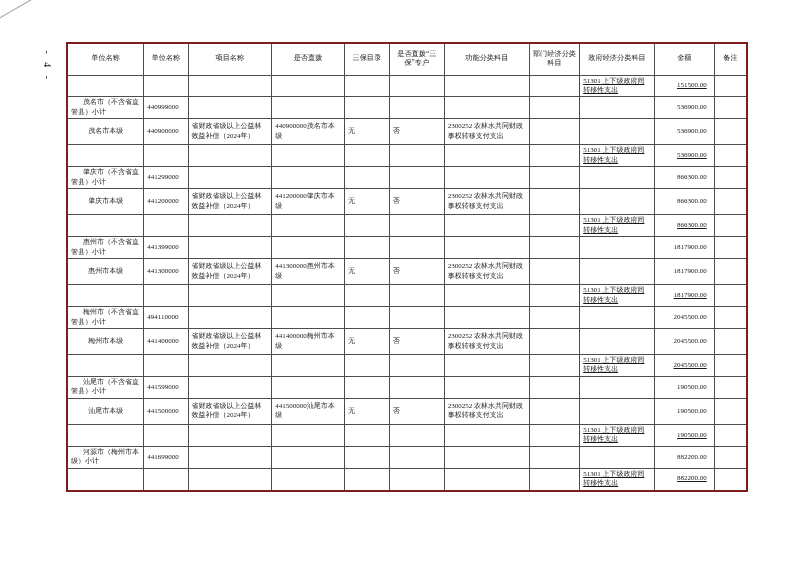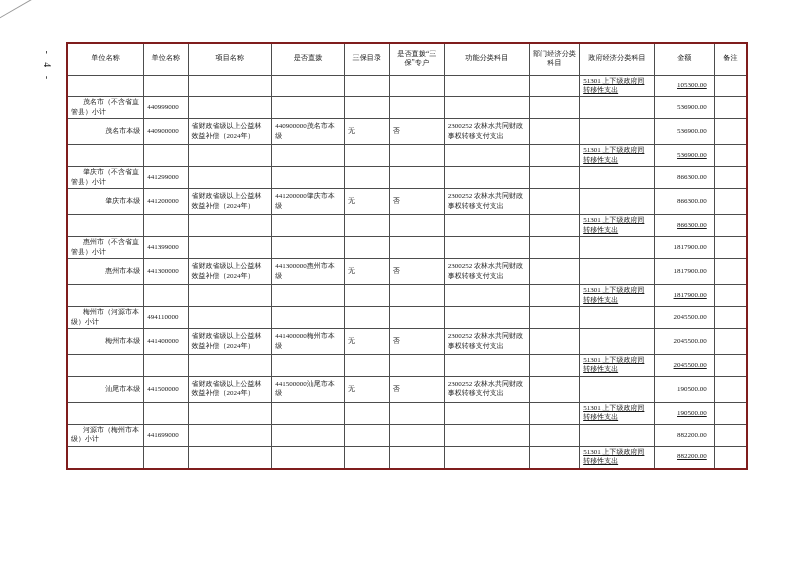--- a/index.html
+++ b/index.html
@@ -42,21 +42,21 @@
     text-align:left;
     color:#222;
   }
   thead tr{height:32px;}
   th{text-align:center;font-size:7.2px;padding:2px 1px;}
   .row-transfer{height:20px;text-decoration:underline;}
   .row-subtotal{height:22px;padding-left:44px;}
   .row-detail{height:26px;}
   td.c9{text-align:right;padding-right:7px;white-space:nowrap;}
   .row-subtotal td.c0{text-indent:1.7em;}
-  .row-detail td.c0{text-align:right;}
+  .row-detail td.c0{text-align:center;}
   col.c0{width:11.3%;} col.c1{width:6.5%;} col.c2{width:12.3%;}
   col.c3{width:10.7%;} col.c4{width:6.6%;} col.c5{width:8.1%;}
   col.c6{width:12.5%;} col.c7{width:7.4%;} col.c8{width:11.0%;}
   col.c9{width:8.8%;} col.c10{width:4.8%;}
 </style>
 </head>
 <body>
 
 <div class="page">
   <div class="scan-edge"></div>
@@ -94,21 +94,21 @@
         <tr class="row-transfer">
           <td class="c0"></td>
           <td class="c1"></td>
           <td class="c2"></td>
           <td class="c3"></td>
           <td class="c4"></td>
           <td class="c5"></td>
           <td class="c6"></td>
           <td class="c7"></td>
           <td class="c8">51301 上下级政府间转移性支出</td>
-          <td class="c9">105300.00</td>
+          <td class="c9">151500.00</td>
           <td class="c10"></td>
         </tr>
         <tr class="row-subtotal">
           <td class="c0">茂名市（不含省直管县）小计</td>
           <td class="c1">440999000</td>
           <td class="c2"></td>
           <td class="c3"></td>
           <td class="c4"></td>
           <td class="c5"></td>
           <td class="c6"></td>
@@ -215,21 +215,21 @@
           <td class="c3"></td>
           <td class="c4"></td>
           <td class="c5"></td>
           <td class="c6"></td>
           <td class="c7"></td>
           <td class="c8">51301 上下级政府间转移性支出</td>
           <td class="c9">1817900.00</td>
           <td class="c10"></td>
         </tr>
         <tr class="row-subtotal">
-          <td class="c0">梅州市（河源市本级）小计</td>
+          <td class="c0">梅州市（不含省直管县）小计</td>
           <td class="c1">494110000</td>
           <td class="c2"></td>
           <td class="c3"></td>
           <td class="c4"></td>
           <td class="c5"></td>
           <td class="c6"></td>
           <td class="c7"></td>
           <td class="c8"></td>
           <td class="c9">2045500.00</td>
           <td class="c10"></td>
@@ -251,20 +251,33 @@
           <td class="c0"></td>
           <td class="c1"></td>
           <td class="c2"></td>
           <td class="c3"></td>
           <td class="c4"></td>
           <td class="c5"></td>
           <td class="c6"></td>
           <td class="c7"></td>
           <td class="c8">51301 上下级政府间转移性支出</td>
           <td class="c9">2045500.00</td>
+          <td class="c10"></td>
+        </tr>
+        <tr class="row-subtotal">
+          <td class="c0">汕尾市（不含省直管县）小计</td>
+          <td class="c1">441599000</td>
+          <td class="c2"></td>
+          <td class="c3"></td>
+          <td class="c4"></td>
+          <td class="c5"></td>
+          <td class="c6"></td>
+          <td class="c7"></td>
+          <td class="c8"></td>
+          <td class="c9">190500.00</td>
           <td class="c10"></td>
         </tr>
         <tr class="row-detail">
           <td class="c0">汕尾市本级</td>
           <td class="c1">441500000</td>
           <td class="c2">省财政省级以上公益林效益补偿（2024年）</td>
           <td class="c3">441500000汕尾市本级</td>
           <td class="c4">无</td>
           <td class="c5">否</td>
           <td class="c6">2300252 农林水共同财政事权转移支付支出</td>

